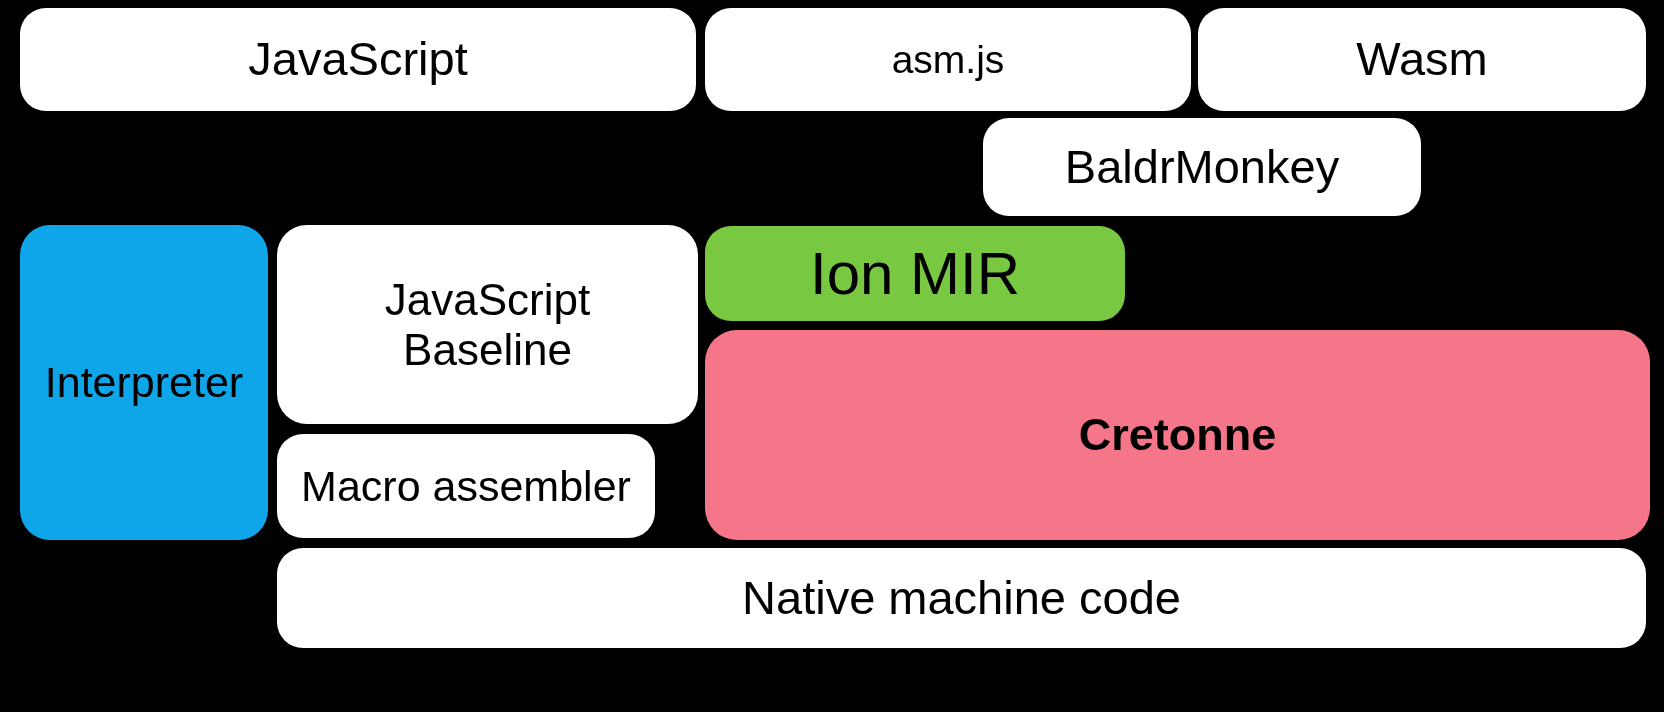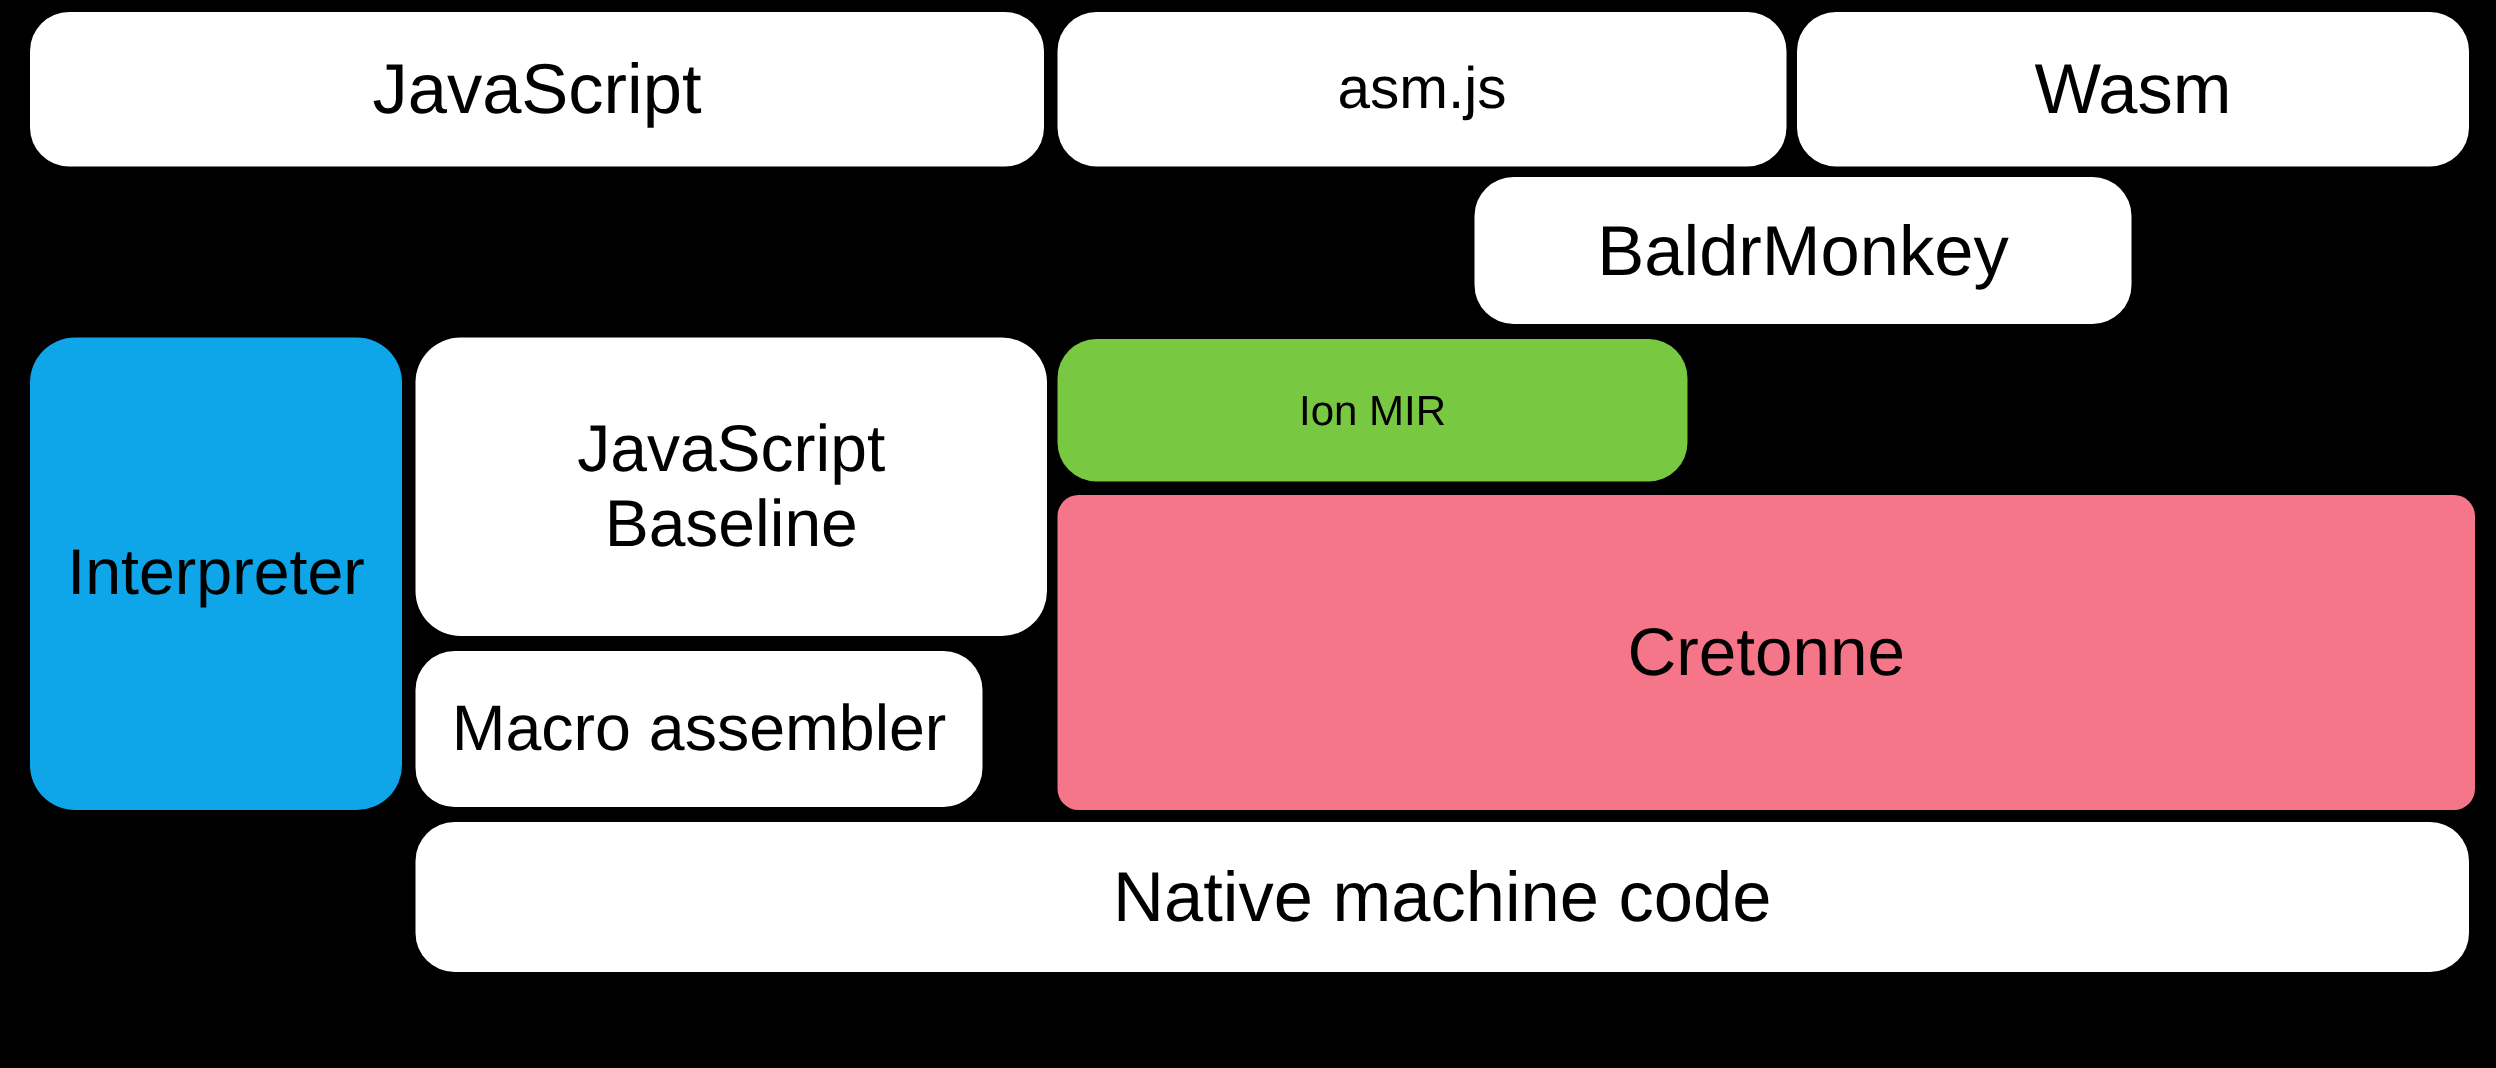--- a/index.html
+++ b/index.html
@@ -42,22 +42,22 @@
   .n-wasm            { left: 1198px;top: 8px;   width: 448px; height: 103px; font-size: 47px; }
 
   
   .n-js-bytecode     { left: 20px;  top: 118px; width: 954px; height: 98px;  font-size: 47px; }
   .n-baldrmonkey     { left: 983px; top: 118px; width: 438px; height: 98px;  font-size: 47px; }
 
   
   .n-interpreter     { left: 20px;  top: 225px; width: 248px; height: 315px; font-size: 43px; border-radius: 30px; }
   .n-js-baseline     { left: 277px; top: 225px; width: 421px; height: 199px; font-size: 44px; border-radius: 30px; }
   .n-macro-assembler { left: 277px; top: 434px; width: 378px; height: 104px; font-size: 43px; border-radius: 26px; }
-  .n-ion-mir         { left: 705px; top: 226px; width: 420px; height: 95px;  font-size: 28px; border-radius: 26px; }
-  .n-cretonne        { left: 705px; top: 330px; width: 945px; height: 210px; font-size: 45px; border-radius: 14px; }
+  .n-ion-mir         { left: 705px; top: 226px; width: 420px; height: 95px;  font-size: 60px; border-radius: 26px; }
+  .n-cretonne        { left: 705px; top: 330px; width: 945px; height: 210px; font-size: 45px; border-radius: 32px; font-weight: bold; }
 
   
   .n-native-code     { left: 277px; top: 548px; width: 1369px; height: 100px; font-size: 47px; }
 </style>
 </head>
 <body>
 
 <div id="canvas">
 
   <div class="node fill-white n-javascript">JavaScript</div>

